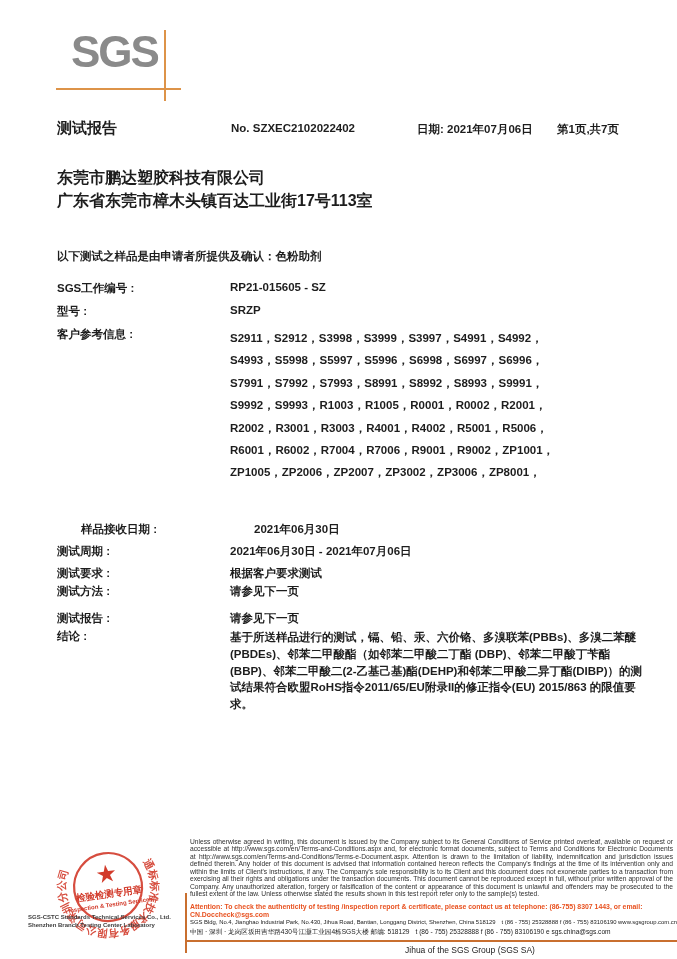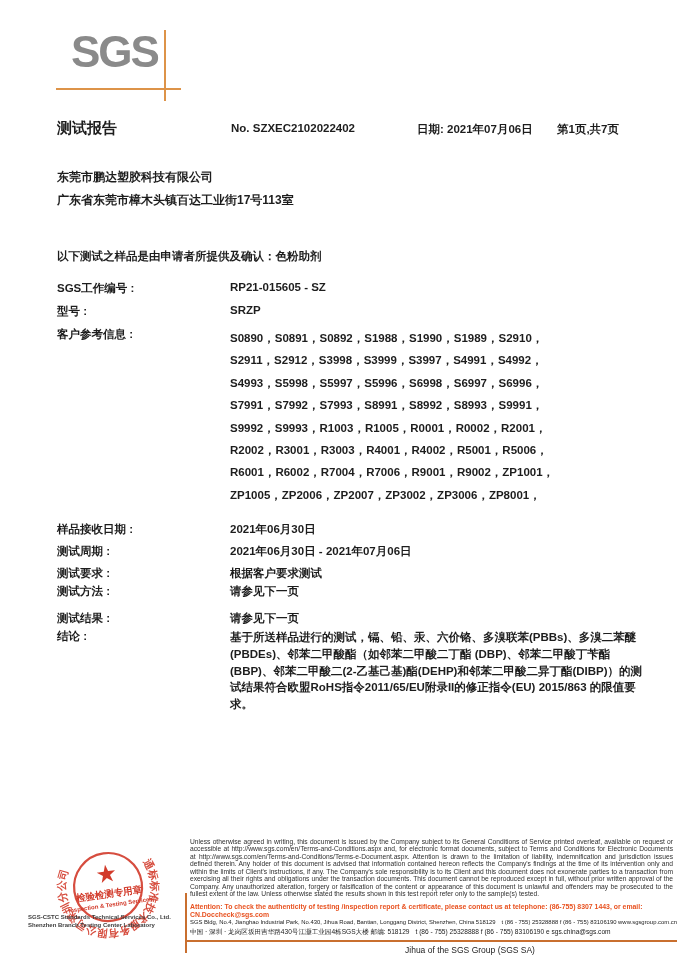--- a/index.html
+++ b/index.html
@@ -24,32 +24,32 @@
   .logo-vline { position: absolute; left: 164px; top: 30px; width: 2px; height: 71px; background: #dd9348; }
 
   
   .hdr { position: absolute; top: 119px; left: 0; width: 677px; height: 20px; }
   .hdr .title { position: absolute; left: 57px; top: 0; font-size: 15px; font-weight: 700; color: #1d1d1d; }
   .hdr .no    { position: absolute; left: 231px; top: 3px; font-size: 11.5px; font-weight: 600; color: #1d1d1d; }
   .hdr .date  { position: absolute; left: 417px; top: 3px; font-size: 11.5px; font-weight: 600; color: #1d1d1d; }
   .hdr .pages { position: absolute; left: 557px; top: 3px; font-size: 11.5px; font-weight: 600; color: #1d1d1d; }
 
   
-  .applicant { position: absolute; left: 57px; top: 166px; font-size: 12px; font-weight: 600; color: #1d1d1d; line-height: 23px; }
+  .applicant { position: absolute; left: 57px; top: 166px; font-size: 16px; font-weight: 600; color: #1d1d1d; line-height: 23px; }
 
   
   .intro { position: absolute; left: 57px; top: 249px; font-size: 11.5px; font-weight: 600; color: #1d1d1d; }
   .row { position: absolute; left: 57px; width: 592px; font-size: 11.5px; font-weight: 600; color: #1d1d1d; }
   .row .lbl { display: inline-block; width: 173px; vertical-align: top; }
   .row .val { display: inline-block; vertical-align: top; width: 415px; }
   .row-job        { top: 281px; }
   .row-model      { top: 304px; }
   .row-ref        { top: 327px; }
   .row-ref .val div { line-height: 22.4px; }
-  .row-received   { top: 522px; }
+  .row-received   { top: 522px; margin-left: 24px; }
   .row-period     { top: 544px; }
   .row-requested  { top: 566px; }
   .row-method     { top: 584px; }
   .row-result     { top: 611px; }
   .row-conclusion { top: 629px; }
   .row-conclusion .val { line-height: 16.8px; width: 418px; }
 
   
   .stamp { position: absolute; left: 26px; top: 834px; transform: rotate(-8deg); }
   .stamp-company {
@@ -97,21 +97,20 @@
 <div class="row row-job">
   <span class="lbl">SGS工作编号 :</span><span class="val">RP21-015605 - SZ</span>
 </div>
 
 <div class="row row-model">
   <span class="lbl">型号 :</span><span class="val">SRZP</span>
 </div>
 
 <div class="row row-ref">
   <span class="lbl">客户参考信息 :</span><span class="val">
-    <div>S0890，S0891，S0892，S1988，S1990，S1989，S2910，</div>
     <div>S2911，S2912，S3998，S3999，S3997，S4991，S4992，</div>
     <div>S4993，S5998，S5997，S5996，S6998，S6997，S6996，</div>
     <div>S7991，S7992，S7993，S8991，S8992，S8993，S9991，</div>
     <div>S9992，S9993，R1003，R1005，R0001，R0002，R2001，</div>
     <div>R2002，R3001，R3003，R4001，R4002，R5001，R5006，</div>
     <div>R6001，R6002，R7004，R7006，R9001，R9002，ZP1001，</div>
     <div>ZP1005，ZP2006，ZP2007，ZP3002，ZP3006，ZP8001，</div>
   </span>
 </div>
 
@@ -125,21 +124,21 @@
 
 <div class="row row-requested">
   <span class="lbl">测试要求 :</span><span class="val">根据客户要求测试</span>
 </div>
 
 <div class="row row-method">
   <span class="lbl">测试方法 :</span><span class="val">请参见下一页</span>
 </div>
 
 <div class="row row-result">
-  <span class="lbl">测试结果 :</span><span class="val">请参见下一页</span>
+  <span class="lbl">测试报告 :</span><span class="val">请参见下一页</span>
 </div>
 
 <div class="row row-conclusion">
   <span class="lbl">结论 :</span><span class="val">基于所送样品进行的测试，镉、铅、汞、六价铬、多溴联苯(PBBs)、多溴二苯醚(PBDEs)、邻苯二甲酸酯（如邻苯二甲酸二丁酯 (DBP)、邻苯二甲酸丁苄酯(BBP)、邻苯二甲酸二(2-乙基己基)酯(DEHP)和邻苯二甲酸二异丁酯(DIBP)）的测试结果符合欧盟RoHS指令2011/65/EU附录II的修正指令(EU) 2015/863 的限值要求。</span>
 </div>
 
 <div class="stamp">
   <svg width="165" height="108" viewBox="0 0 165 108">
     <defs>
       <path id="arc" d="M 82.5 96 A 43 43 0 1 1 82.51 96" transform="rotate(-118 82.5 53)"></path>

